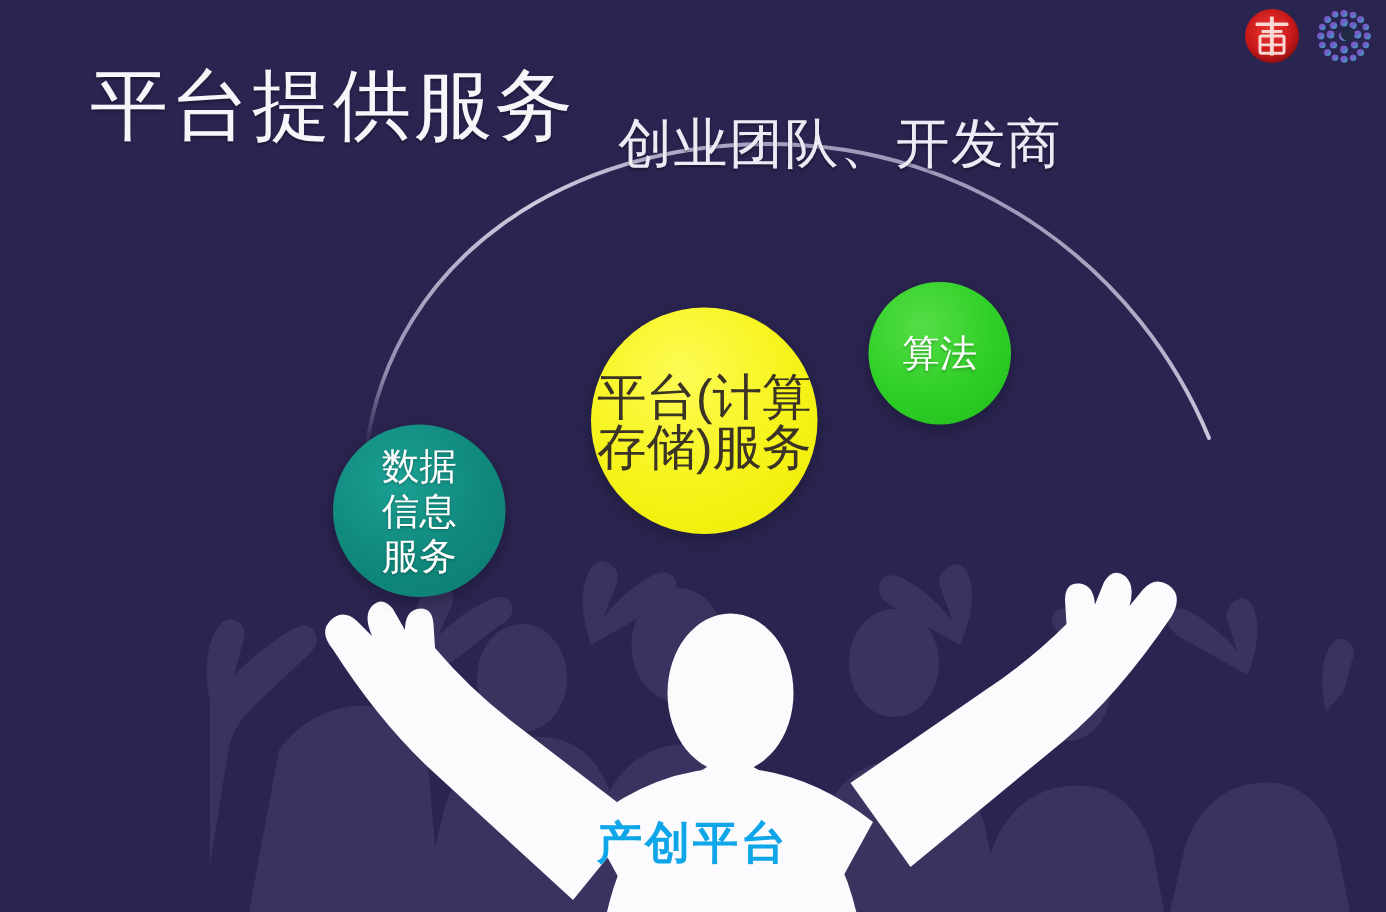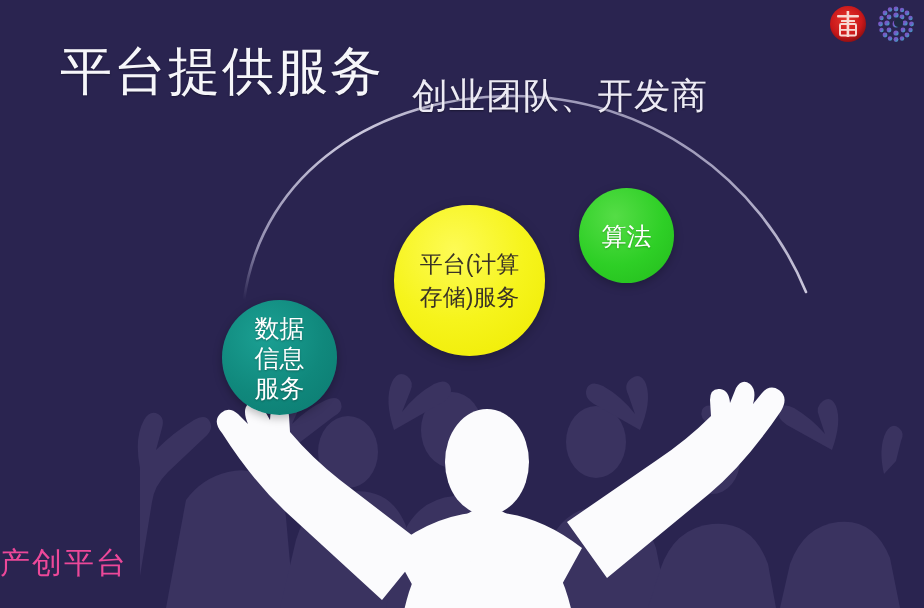--- a/index.html
+++ b/index.html
@@ -68,38 +68,38 @@
     text-align:center;
     z-index:5;
   }
   .bubble .label {
     display:block;
     font-weight:400;
     white-space:pre-line;
   }
 
   #bubble-data {
-    left:222px; top:300px;
+    left:222px; top:283px;
     width:115px; height:115px;
     background:radial-gradient(circle at 38% 32%, #1ba093 0%, #10887c 55%, #0c7a70 100%);
     box-shadow:0 3px 10px rgba(0,0,0,.28);
   }
   #bubble-data .label {
     font-size:25px; line-height:30px; color:#ffffff;
     text-shadow:0 1px 2px rgba(0,0,0,.3);
   }
 
   #bubble-platform {
     left:394px; top:205px;
     width:151px; height:151px;
     background:radial-gradient(circle at 40% 30%, #fdfb55 0%, #f6f41c 50%, #eeea00 100%);
     box-shadow:0 3px 12px rgba(0,0,0,.25);
   }
   #bubble-platform .label {
-    font-size:23px; line-height:33px; color:#3a3326;
+    font-size:33px; line-height:33px; color:#3a3326;
     letter-spacing:0px;
   }
 
   #bubble-algorithm {
     left:579px; top:188px;
     width:95px; height:95px;
     background:radial-gradient(circle at 38% 30%, #55dd46 0%, #2ecf26 55%, #23bb1c 100%);
     box-shadow:0 3px 10px rgba(0,0,0,.25);
     justify-content:center;
   }
@@ -117,25 +117,25 @@
   #bubble-expert .label {
     font-size:24px; line-height:29px; color:#ffffff;
     text-shadow:0 1px 2px rgba(0,0,0,.25);
   }
 
   
   #platform-caption {
     position:absolute;
     left:0; right:0;
     top:545px;
-    text-align:left;
+    text-align:center;
     font-size:30px;
     line-height:36px;
-    font-weight:400;
-    color:#ec4899;
+    font-weight:700;
+    color:#0ea5e9;
     letter-spacing:2px;
     z-index:7;
   }
 
   
   #logo-bar {
     position:absolute;
     right:8px; top:4px;
     display:flex;
     align-items:center;

